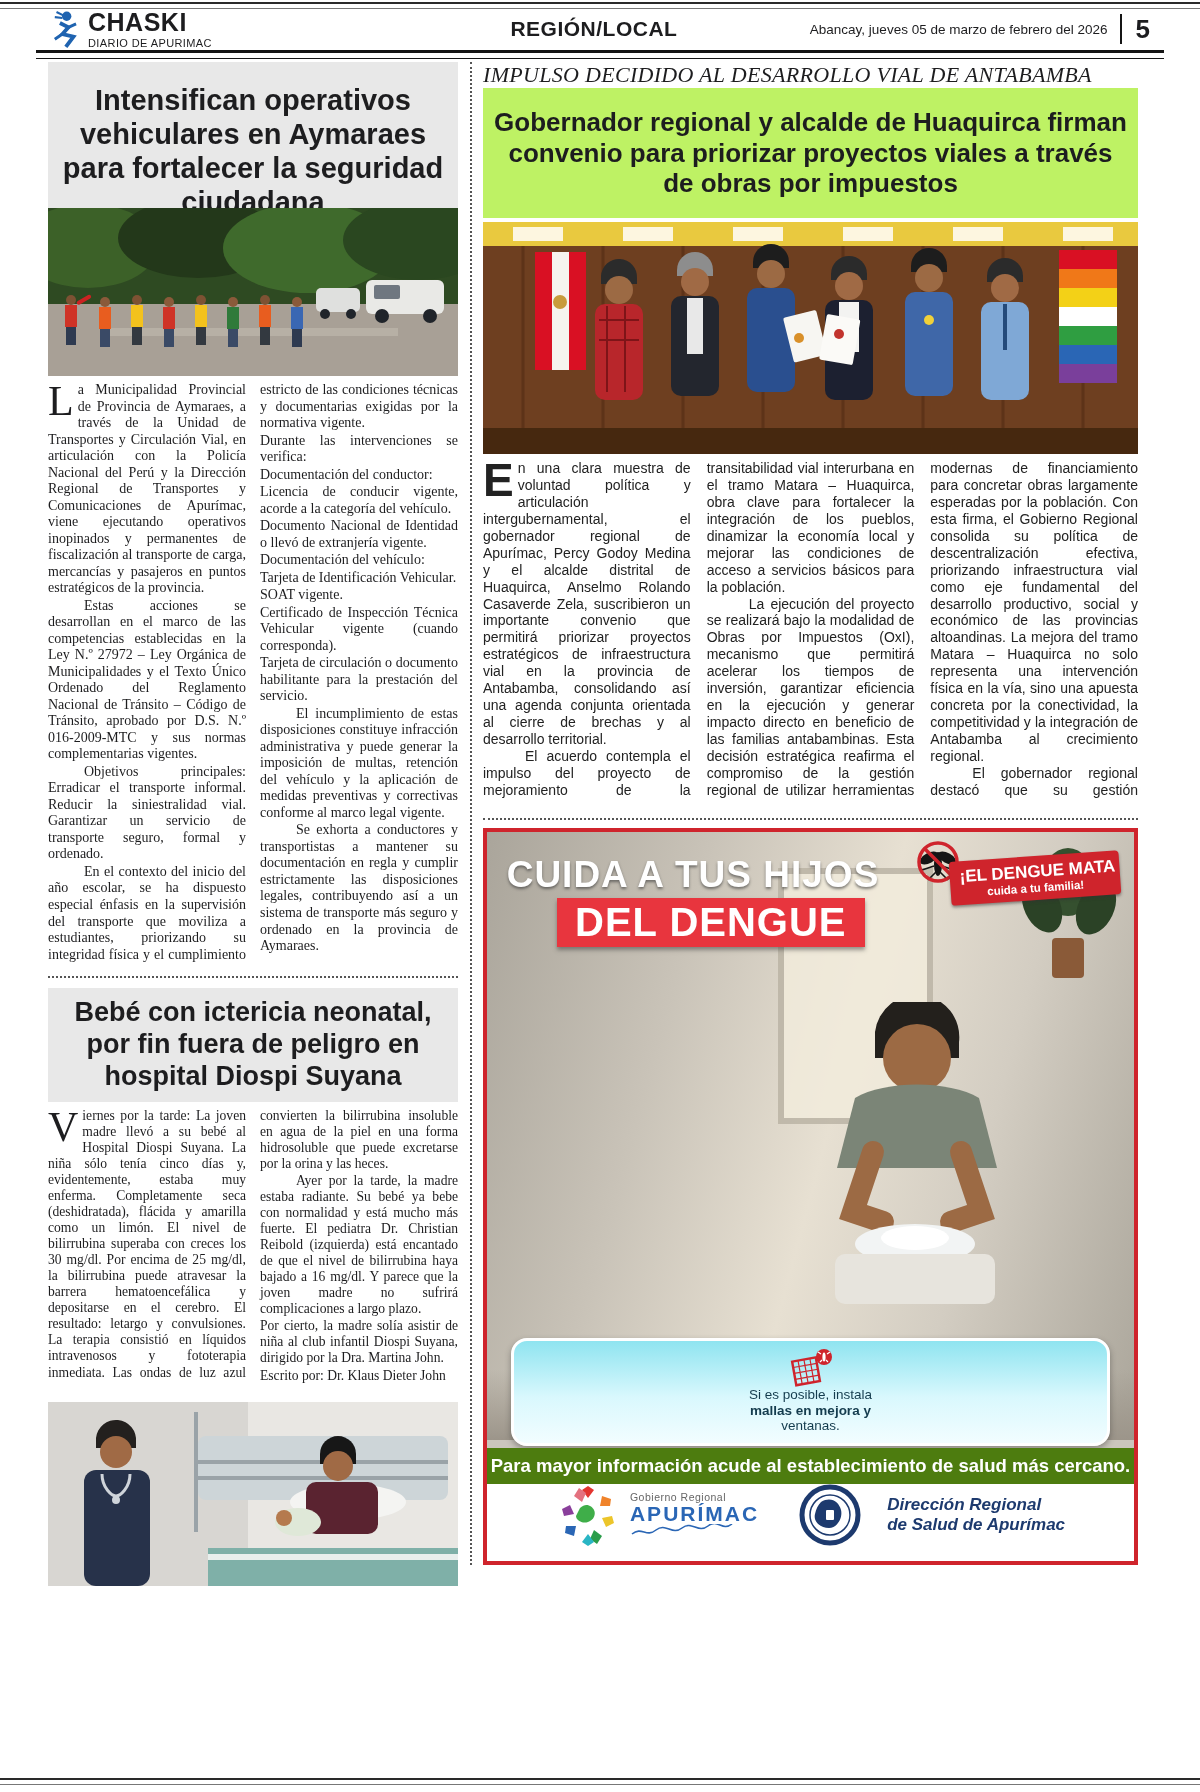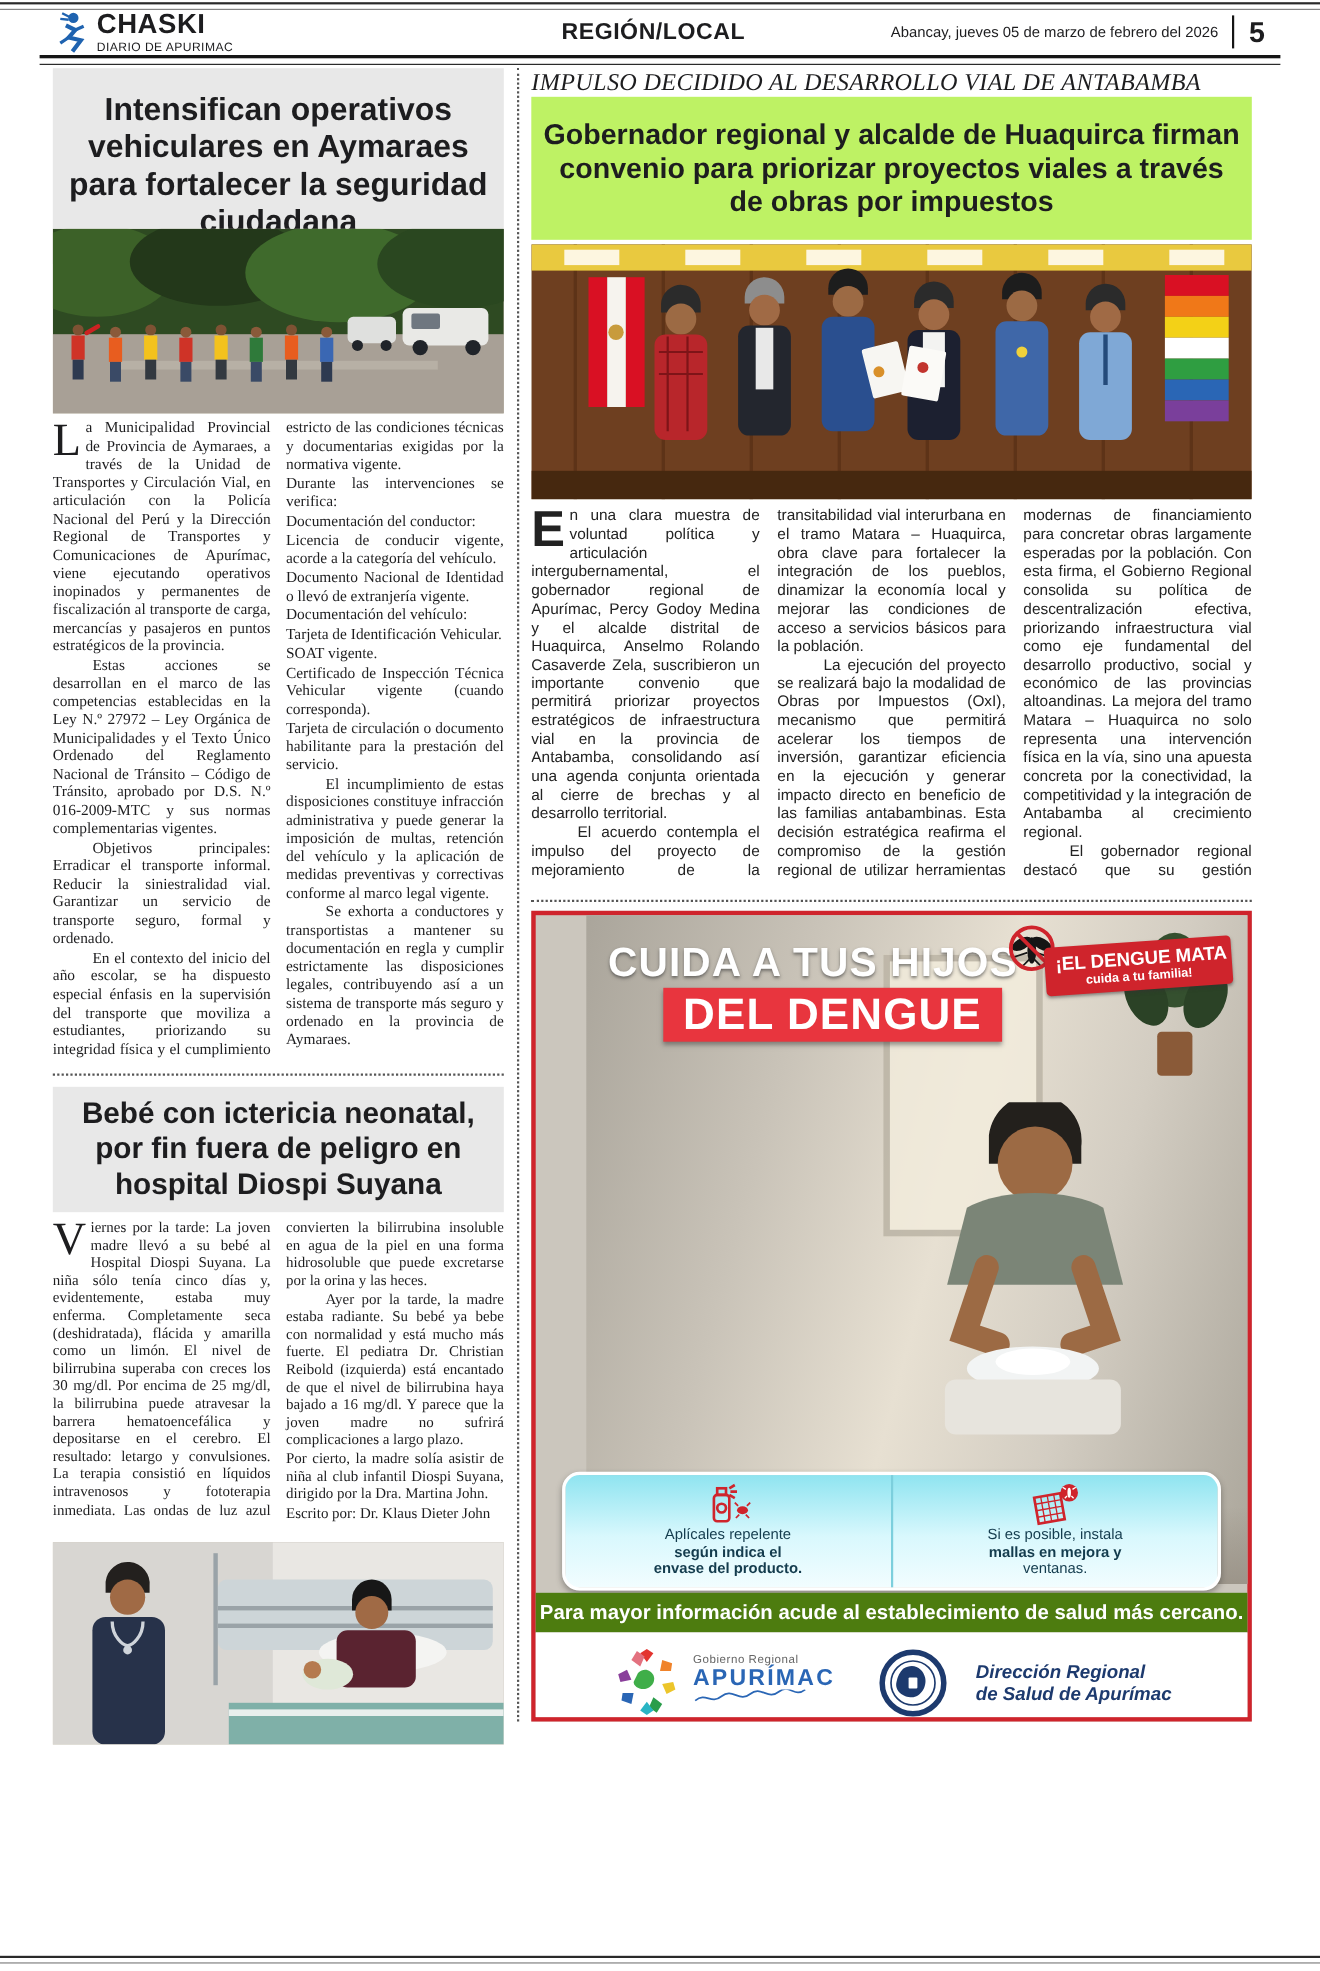--- a/index.html
+++ b/index.html
@@ -33,37 +33,37 @@
   .dropcap{float:left;font-size:42px;line-height:.82;padding:2px 4px 0 0;font-weight:normal;}
   .dropcap.sans{font-weight:bold;font-size:46px;}
   .kicker{font-family:"Liberation Serif",serif;font-style:italic;font-size:22px;letter-spacing:.3px;}
 
   .photo{overflow:hidden;background:#cfcabf;}
   .photo svg{display:block;}
 
   
   .adbox{border:4px solid #cf242c;box-sizing:border-box;background:#cbc6bd;}
   .ad-scene{position:absolute;left:0;top:0;right:0;height:608px;
-            background:linear-gradient(105deg,#aaa59b 0%,#c9c3b8 28%,#e7e0d2 52%,#d3cdc2 72%,#aba69b 100%);overflow:hidden;margin-left:46px;}
+            background:linear-gradient(105deg,#aaa59b 0%,#c9c3b8 28%,#e7e0d2 52%,#d3cdc2 72%,#aba69b 100%);overflow:hidden;}
   .ad-window{position:absolute;left:45%;top:6%;width:24%;height:42%;background:#f3eddd;opacity:.8;border:6px solid #b9b2a3;box-sizing:border-box;}
   .ad-title1{font-weight:bold;font-size:37px;color:#fff;letter-spacing:1px;text-shadow:0 2px 3px rgba(60,60,60,.65);white-space:nowrap;}
   .ad-title2{display:inline-block;background:#e8353e;color:#fff;font-weight:bold;font-size:40px;letter-spacing:1px;padding:2px 18px;box-shadow:0 3px 4px rgba(60,60,60,.5);}
   .ad-badge{background:#cf242c;color:#fff;text-align:center;transform:rotate(-4deg);padding:6px 10px;border-radius:4px;box-shadow:0 2px 3px rgba(50,50,50,.5);}
   .ad-badge .b1{font-weight:bold;font-size:17px;white-space:nowrap;}
   .ad-badge .b2{font-weight:bold;font-size:11.5px;}
   .tips-panel{position:absolute;left:24px;right:24px;top:506px;height:102px;border-radius:16px;
               background:linear-gradient(180deg,#8fe4f0 0%,#d9f8fd 55%,#f2fdff 100%);
               border:3px solid #ffffff;box-shadow:0 3px 6px rgba(40,40,40,.4);display:flex;}
   .tip{flex:1;display:flex;flex-direction:column;align-items:center;justify-content:flex-start;padding-top:6px;
        font-size:13.5px;line-height:1.15;color:#143c4e;text-align:center;}
   .tip + .tip{border-left:2px solid #7ccfdd;}
   .tip .bold{font-weight:bold;}
   .ad-banner{position:absolute;left:0;right:0;top:616px;height:36px;background:#4d7c0f;color:#fff;font-weight:bold;
              font-size:18.5px;display:flex;align-items:center;justify-content:center;}
-  .ad-logos{position:absolute;left:0;right:0;top:652px;bottom:0;background:#ffffff;display:flex;align-items:flex-end;justify-content:center;gap:40px;}
+  .ad-logos{position:absolute;left:0;right:0;top:652px;bottom:0;background:#ffffff;display:flex;align-items:flex-start;justify-content:center;gap:40px;}
   .logo-txt-top{font-size:10.5px;color:#666;letter-spacing:.5px;}
   .logo-txt-name{font-size:21px;font-weight:bold;color:#2a66b5;letter-spacing:2px;line-height:1;}
   .diresa-txt{font-size:17px;font-weight:bold;font-style:italic;color:#1d3a6e;line-height:1.15;}
 </style>
 </head>
 <body>
 
 <div class="page">
 
   <div class="rule-top"></div>
@@ -349,35 +349,20 @@
       </svg>
       <div class="abs ad-badge" style="right:14px;top:24px;width:150px;">
         <div class="b1">¡EL DENGUE MATA</div>
         <div class="b2">cuida a tu familia!</div>
       </div>
     </div>
 
     <div class="tips-panel">
       <div class="tip">
         <svg width="46" height="40" viewBox="0 0 46 40">
-          <g stroke="#cf242c" stroke-width="2.4" fill="none">
-            <rect x="10" y="12" width="14" height="24" rx="3"></rect>
-            <rect x="13" y="6" width="8" height="6"></rect>
-            <path d="M24 6l5-3M25 9h6M24 12l5 3"></path>
-            <circle cx="17" cy="24" r="4"></circle>
-          </g>
-          <ellipse cx="36" cy="26" rx="5" ry="3.6" fill="#cf242c"></ellipse>
-          <path d="M32 22l-3-3M40 22l3-3M33 30l-3 3M39 30l3 3" stroke="#cf242c" stroke-width="1.6"></path>
-        </svg>
-        <div><span>Aplícales repelente</span><br>
-             <span class="bold">según indica el</span><br>
-             <span class="bold">envase del producto.</span></div>
-      </div>
-      <div class="tip">
-        <svg width="46" height="40" viewBox="0 0 46 40">
           <g transform="rotate(-10 20 24)">
             <rect x="6" y="12" width="24" height="24" fill="none" stroke="#cf242c" stroke-width="2.4"></rect>
             <path d="M6 18h24M6 24h24M6 30h24M12 12v24M18 12v24M24 12v24" stroke="#cf242c" stroke-width="1.2"></path>
           </g>
           <circle cx="36" cy="10" r="8" fill="#cf242c"></circle>
           <ellipse cx="36" cy="10" rx="1.6" ry="4.5" fill="#fff"></ellipse>
           <path d="M33 7l-3-2M39 7l3-2M34 13l-2 2M38 13l2 2" stroke="#fff" stroke-width="1.2"></path>
         </svg>
         <div><span>Si es posible, instala</span><br>
              <span class="bold">mallas en mejora y</span><br>

